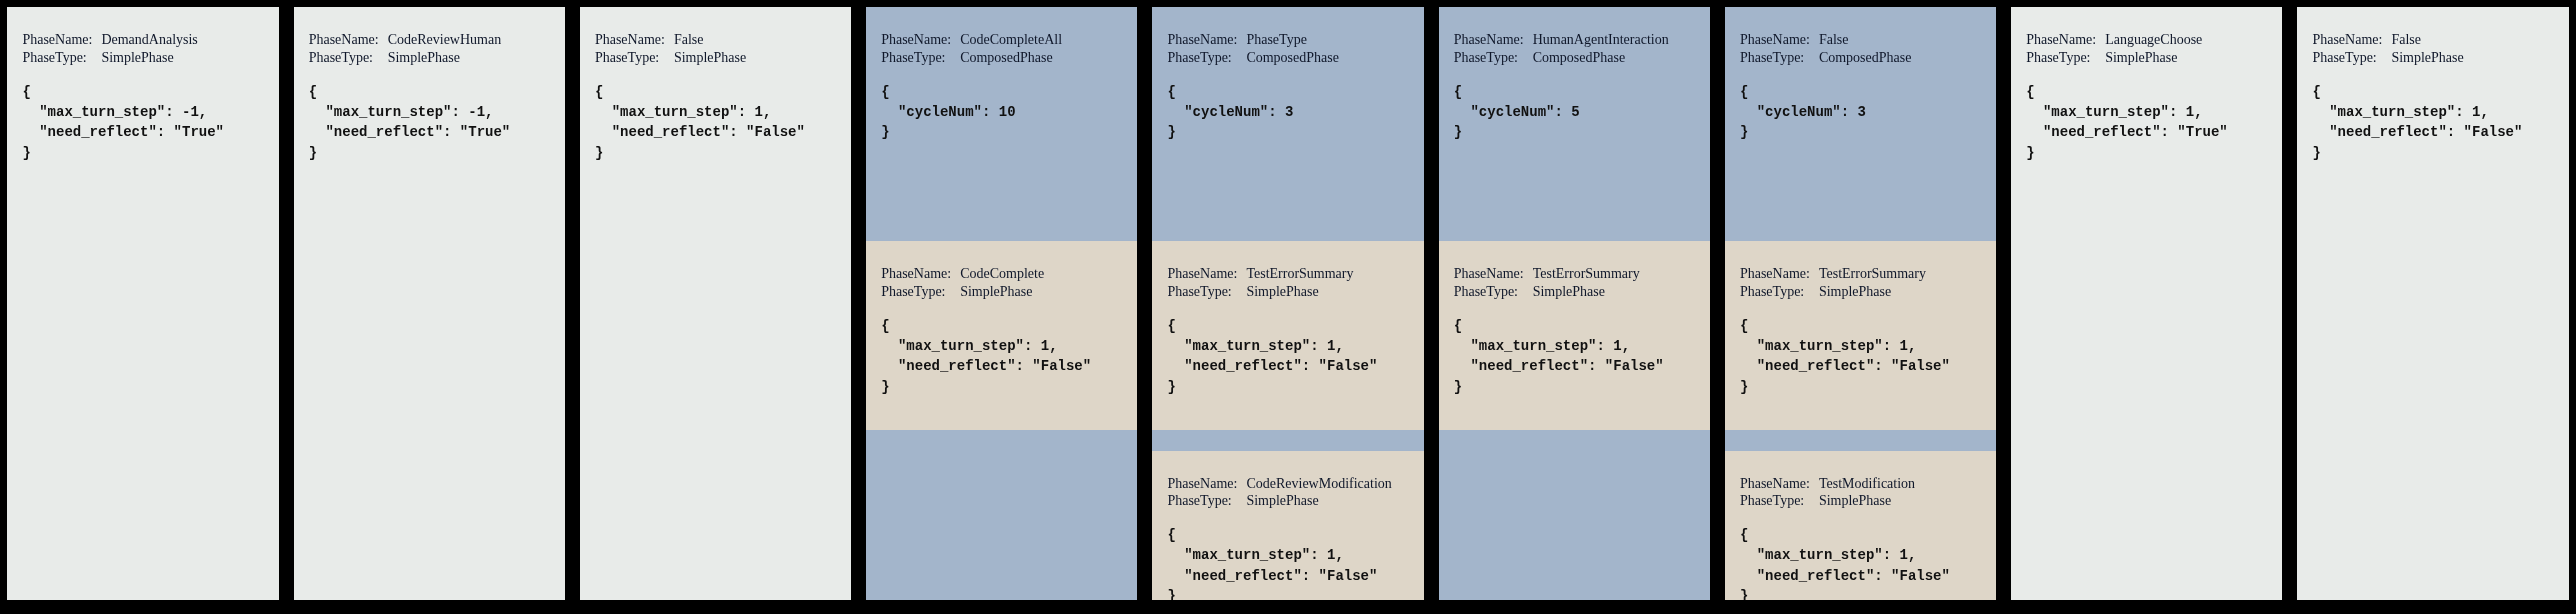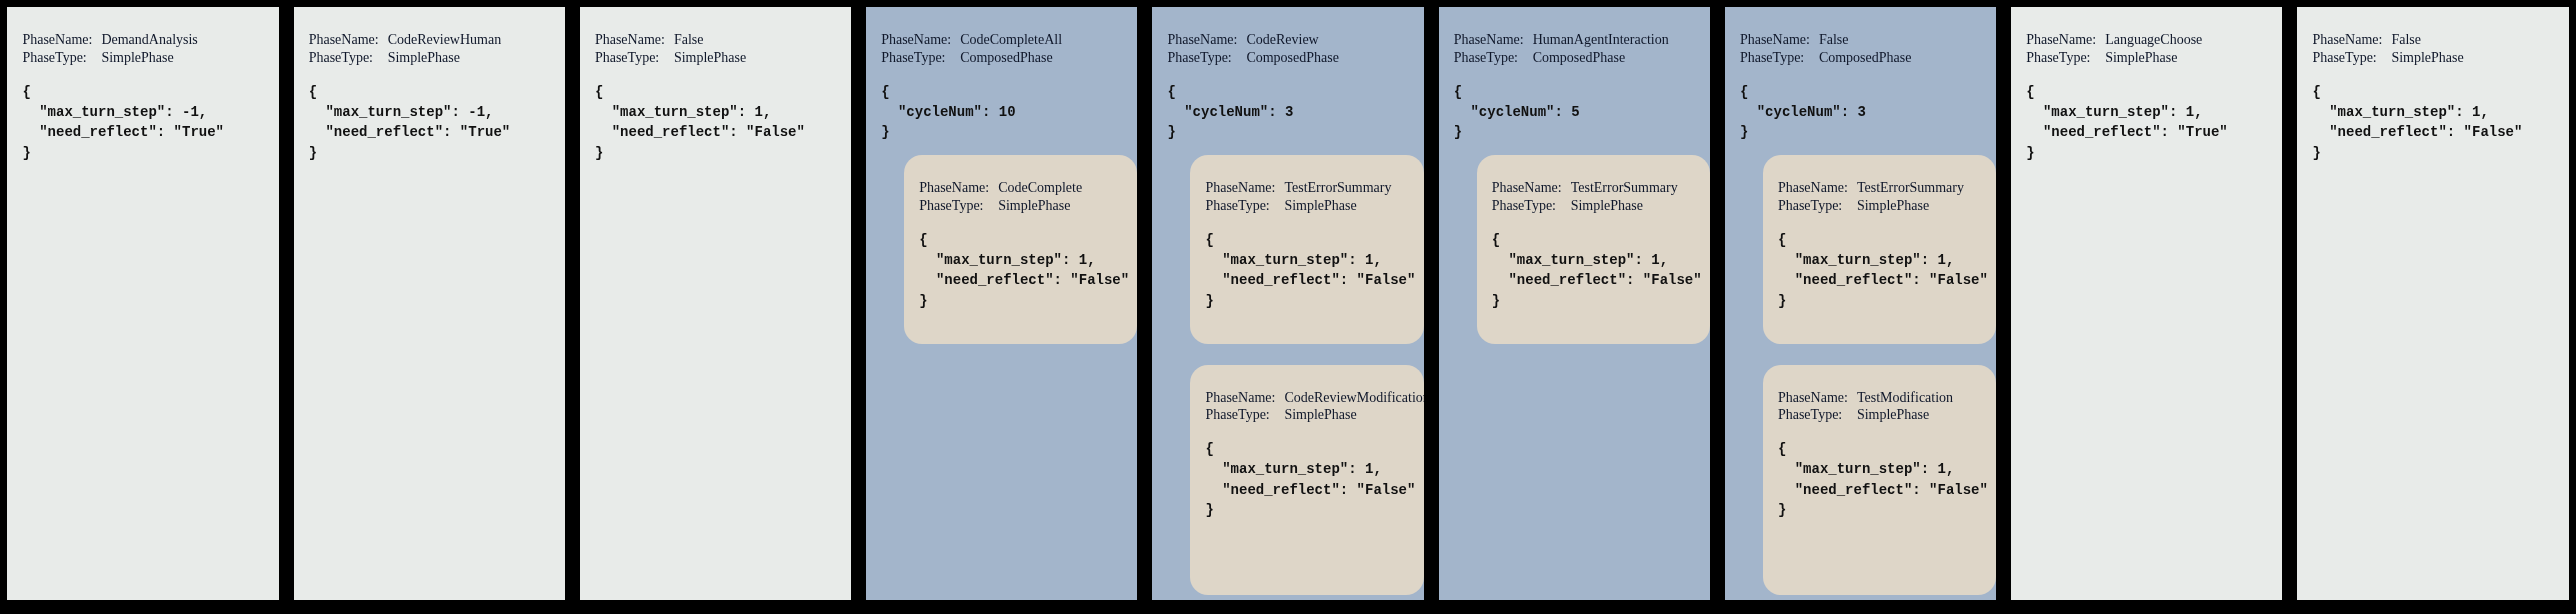--- a/index.html
+++ b/index.html
@@ -23,29 +23,28 @@
     box-sizing: border-box;
     overflow: hidden;
   }
   .phase-col.simple   { background: #e8ebe9; }
   .phase-col.composed { background: #a3b5cb; }
 
   .phase-head {
     box-sizing: border-box;
     padding: 24px 15px 0 15px;
   }
-  .composed .phase-head { height: 148px; }
+  .composed .phase-head { height: 234px; }
 
   .subphase {
     background: #ded6c8;
     box-sizing: border-box;
     height: 189px;
     padding: 24px 15px 0 15px;
-    border-radius: 18px;
-    margin-left: 38px;
+    border-radius: 0;
   }
   .subphase.second {
     margin-top: 20.4px;
     height: 230px;
   }
 
   .kv {
     font-family: "Liberation Serif", serif;
     font-size: 14px;
     line-height: 17.6px;
@@ -138,21 +137,21 @@
       <pre class="cfg">{
   "max_turn_step": 1,
   "need_reflect": "False"
 }</pre>
     </div>
   </div>
 
   <div class="phase-col composed">
     <div class="phase-head">
       <div class="kv">
-        <span class="k">PhaseName:</span><span class="v">CodeReview</span>
+        <span class="k">PhaseName:</span><span class="v">PhaseType</span>
       </div>
       <div class="kv">
         <span class="k">PhaseType:</span><span class="v">ComposedPhase</span>
       </div>
       <pre class="cfg">{
   "cycleNum": 3
 }</pre>
     </div>
     <div class="subphase">
       <div class="kv">

